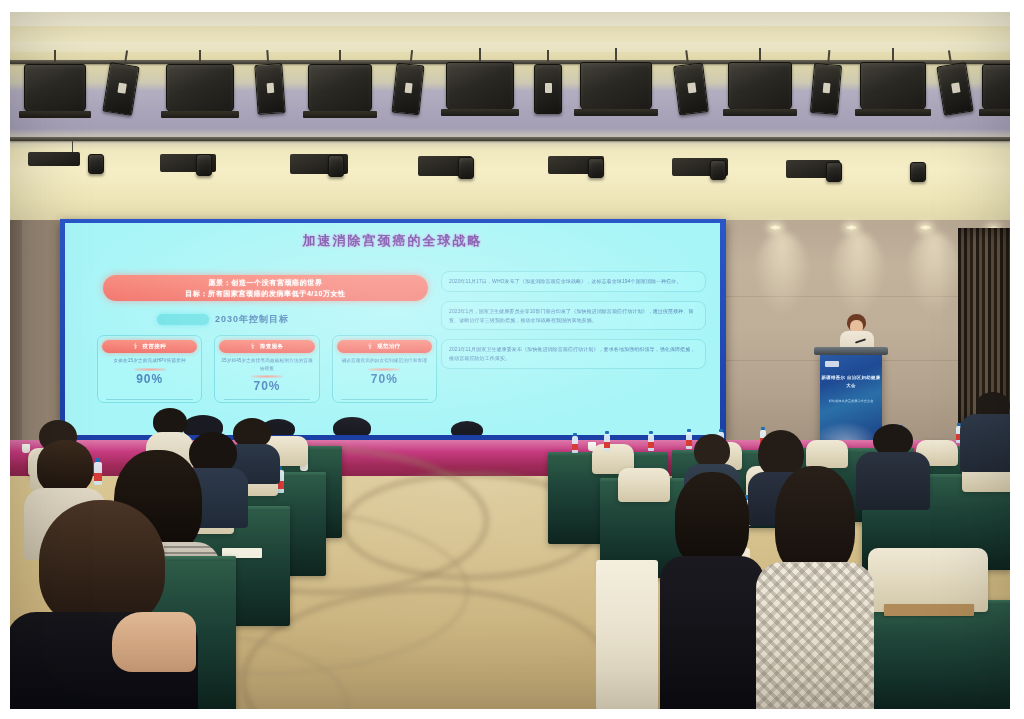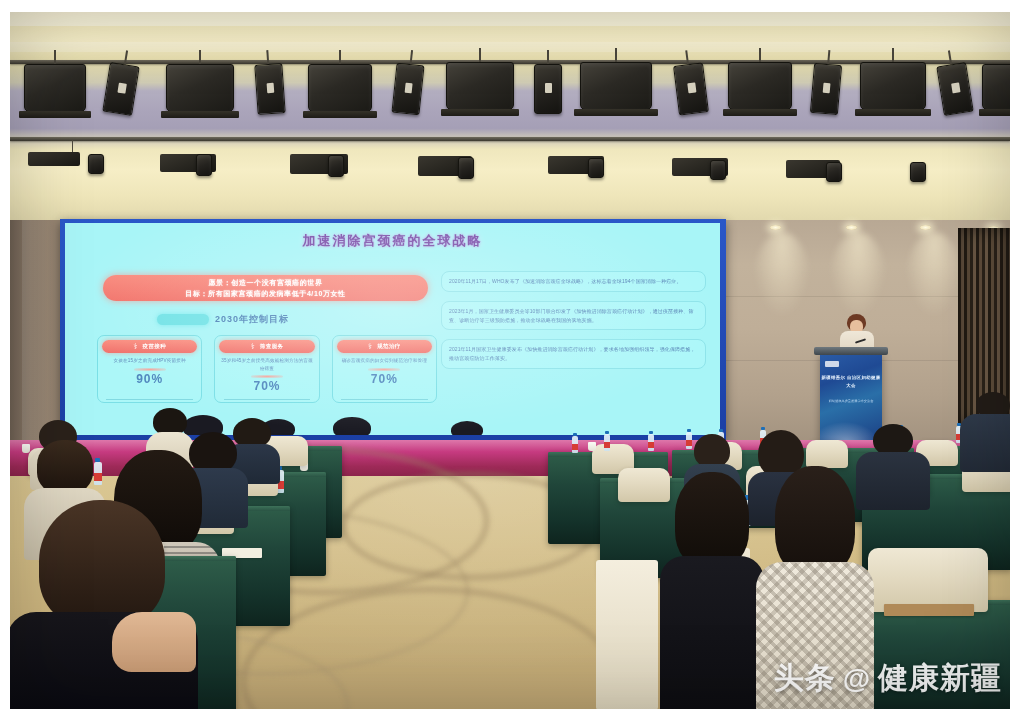--- a/index.html
+++ b/index.html
@@ -778,25 +778,20 @@
   </div>
 
   <div class="person" style="left:6px; top:500px; width:192px; height:219px; z-index:22;">
     <div class="h" style="top:0; width:126px; height:128px; background:linear-gradient(180deg,#4a3526,#221710); border-radius:48% 48% 40% 40%;"></div>
     <div class="b" style="top:112px; width:192px; height:107px; background:linear-gradient(180deg,#17161b,#090910); border-radius:30px 30px 4px 4px;"></div>
   </div>
   <div class="person" style="left:112px; top:612px; width:84px; height:60px; z-index:23;">
     <div class="b" style="top:0; width:84px; height:60px; background:linear-gradient(180deg,#e0b894,#c79a74); border-radius:30px 16px 8px 20px;"></div>
   </div>
 
-  <div class="watermark">
-    <span>头条</span>
-    <span class="at">@</span>
-    <span>健康新疆</span>
-  </div>
 
   <div class="vignette"></div>
 
   <div class="lb top"></div>
   <div class="lb bot"></div>
   <div class="lb lft"></div>
   <div class="lb rgt"></div>
 </div>
 
 </body></html>

